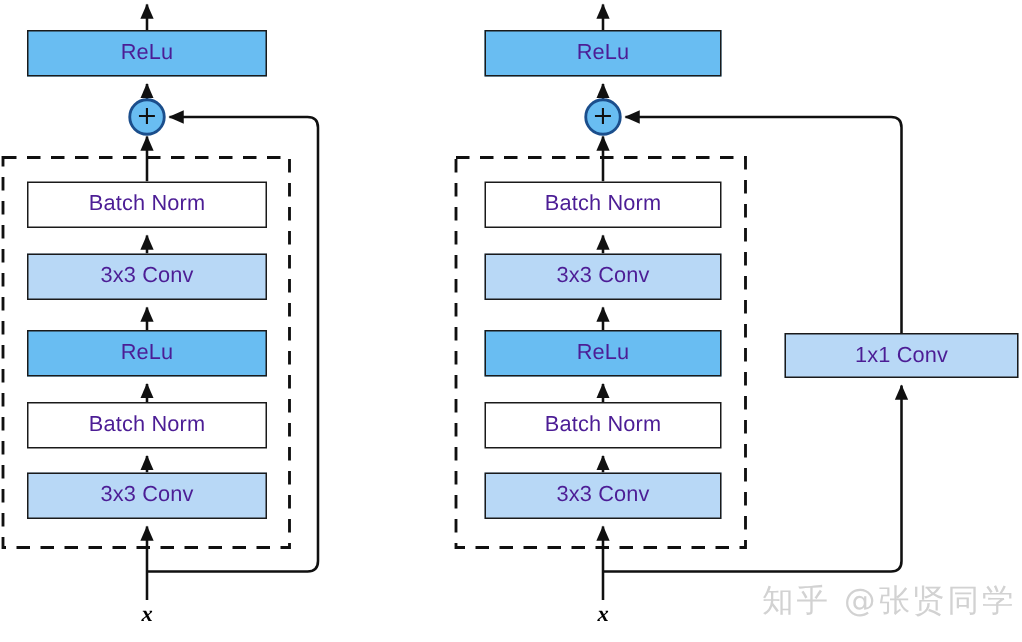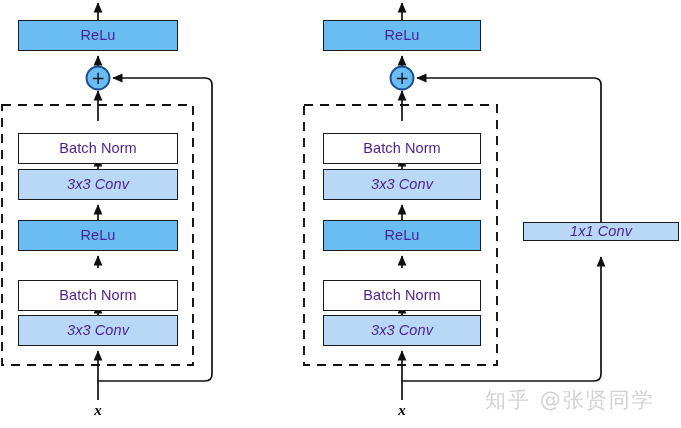--- a/index.html
+++ b/index.html
@@ -31,23 +31,23 @@
     display: flex;
     align-items: center;
     justify-content: center;
     font-size: 14.5px;
     color: #4c1d95;
     letter-spacing: 0.1px;
     background: #ffffff;
     line-height: 1;
     user-select: none;
   }
-  .fill-white  { background: #ffffff; margin-top: 12px; }
+  .fill-white  { background: #ffffff; }
   .fill-mid    { background: #69bdf2; }
-  .fill-light  { background: #b8d8f6; font-style: italic; }
+  .fill-light  { background: #b8d8f6; }
 
   .var-label {
     position: absolute;
     font-family: "Liberation Serif", serif;
     font-style: italic;
     font-weight: bold;
     font-size: 15px;
     color: #000000;
     transform: translate(-50%, 0);
     user-select: none;
@@ -138,19 +138,19 @@
   <div class="var-label" style="left:98px; top:402px;">x</div>
 
   <div class="node-box fill-mid" style="left:323px; top:20px; width:158px; height:31px;">ReLu</div>
 
   <div class="node-box fill-white" style="left:323px; top:121px; width:158px; height:31px;">Batch Norm</div>
   <div class="node-box fill-light" style="left:323px; top:169px; width:158px; height:31px;">3x3 Conv</div>
   <div class="node-box fill-mid" style="left:323px; top:220px; width:158px; height:31px;">ReLu</div>
   <div class="node-box fill-white" style="left:323px; top:268px; width:158px; height:31px;">Batch Norm</div>
   <div class="node-box fill-light" style="left:323px; top:315px; width:158px; height:31px;">3x3 Conv</div>
 
-  <div class="node-box fill-light" style="left:523px; top:222px; width:156px; height:19px;">1x1 Conv</div>
+  <div class="node-box fill-light" style="left:523px; top:222px; width:156px; height:30px;">1x1 Conv</div>
 
   <div class="var-label" style="left:402px; top:402px;">x</div>
 
-  <div class="watermark" style="left:485px; top:386px;">知乎 @张贤同学</div>
+  <div class="watermark" style="left:508px; top:386px;">知乎 @张贤同学</div>
 
 </div>
 
 </body></html>

